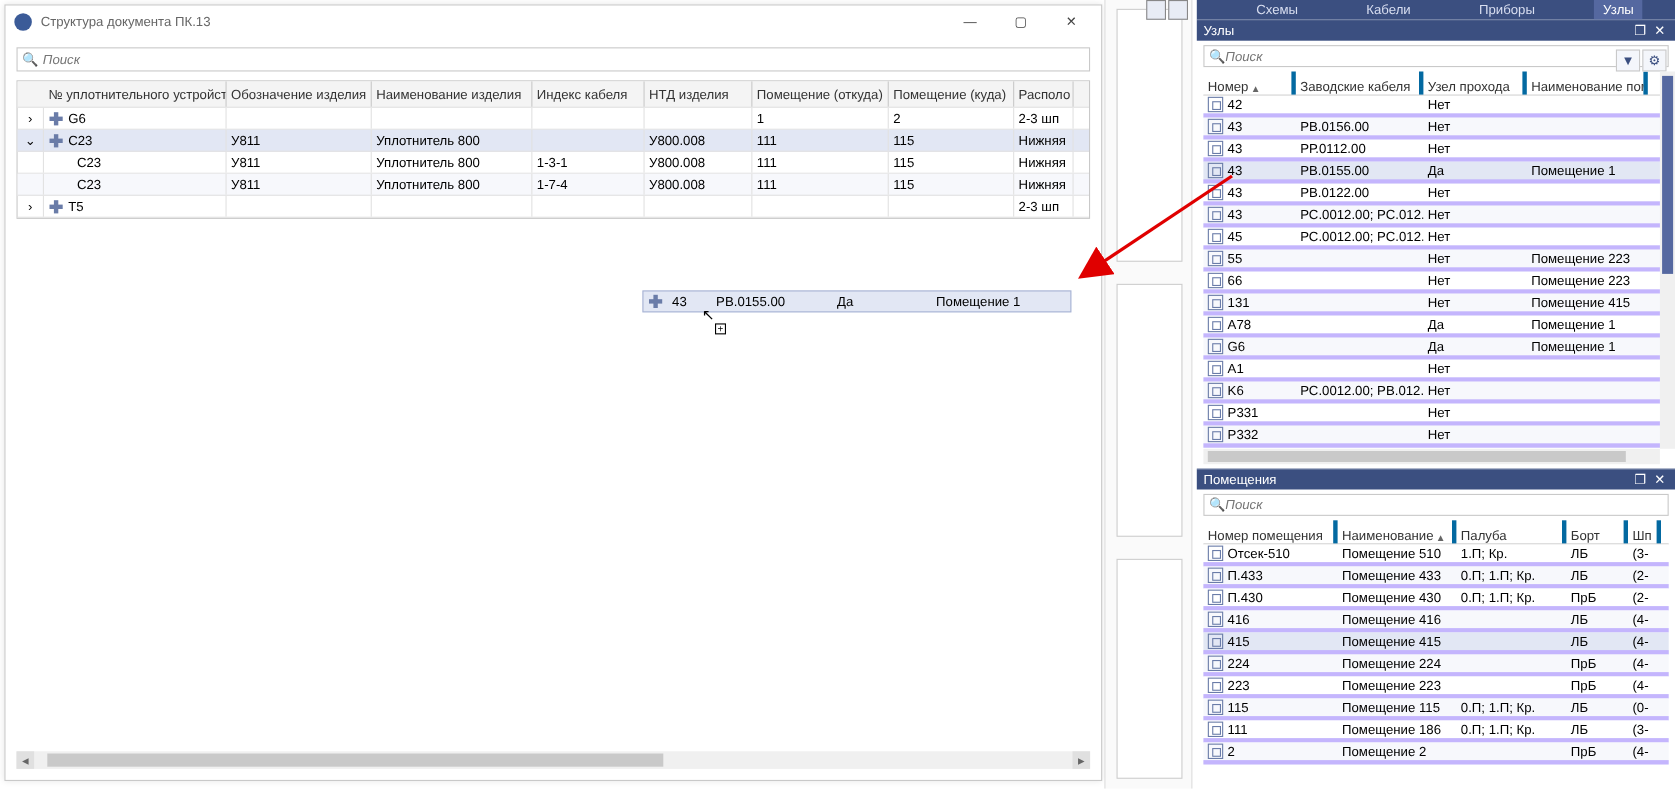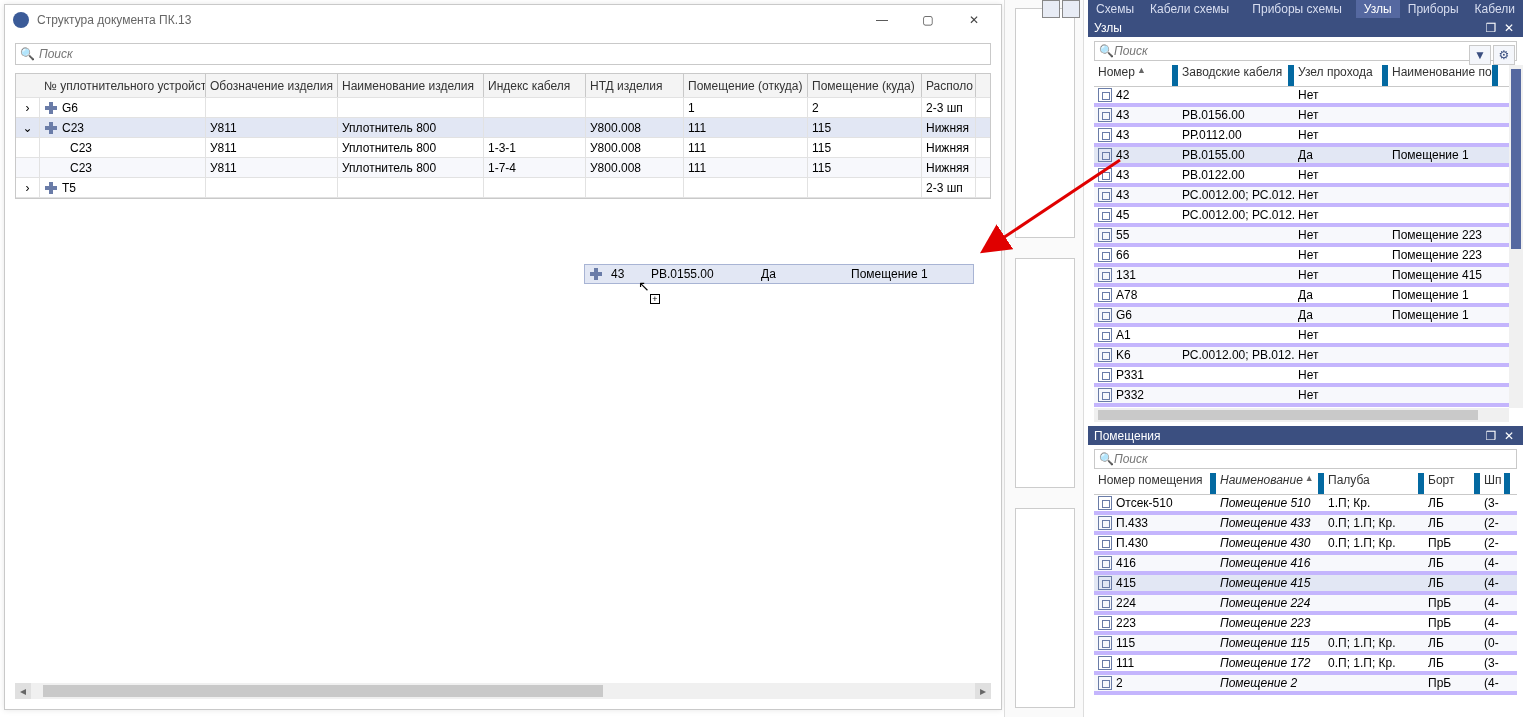--- a/index.html
+++ b/index.html
@@ -61,54 +61,54 @@
 .ruler .page.p1{top:8px;height:230px;}
 .ruler .page.p2{top:258px;height:230px;}
 .ruler .page.p3{top:508px;height:200px;}
 
 
 .topicons{position:absolute;left:1042px;top:0;width:44px;height:18px;display:flex;gap:2px;}
 .topicons .ic{width:18px;height:18px;border:1px solid #888;background:#e8ecf5;}
 
 
 .appnav { position:absolute; left:1088px; top:0; right:0; height:18px; background:#3b4f80; display:flex; color:#d8def0; }
-.appnav .nav { padding:2px 8px; }
+.appnav .nav { padding:2px 8px;margin-left:46px; }
 .appnav .nav.active { background:#5568a0; color:#fff; }
 
 
 .panel { position:absolute; left:1088px; right:0; background:#fff; border-top:1px solid #3b4f80; }
 .panel .phdr{height:18px;background:#3b4f80;color:#fff;display:flex;align-items:center;padding:0 6px;}
 .panel .phdr .spacer{flex:1;}
 .panel .phdr .pbtn{width:16px;height:16px;display:flex;align-items:center;justify-content:center;margin-left:2px;}
 .panel .psearch{margin:4px 6px;height:20px;border:1px solid #c9c9c9;display:flex;align-items:center;padding:0 4px;color:#888;}
 .panel .psearch input{border:none;outline:none;flex:1;font-style:italic;color:#888;}
 .filterbtns{position:absolute;right:8px;top:26px;display:flex;gap:2px;}
 .filterbtns .fb{width:22px;height:20px;border:1px solid #c9c9c9;background:#f4f6fb;display:flex;align-items:center;justify-content:center;color:#3b4f80;}
 
 .panel .pgrid{margin:4px 6px 0;}
 .panel .phead{display:flex;height:22px;border-bottom:1px solid #c9c9c9;color:#333;}
-.panel .phead .pc{display:flex;align-items:flex-start;padding:0 4px;border-right:6px solid #0369a1;overflow:hidden;white-space:nowrap;}
+.panel .phead .pc{display:flex;align-items:flex-end;padding:0 4px;border-right:4px solid #0369a1;overflow:hidden;white-space:nowrap;}
 .panel .prow{display:flex;height:20px;border-bottom:4px solid #c4b5fd;}
 .panel .prow:nth-child(odd){background:#fff;}
 .panel .prow:nth-child(even){background:#f7f8fc;}
 .panel .prow.sel{background:#e2e7f4;}
 .panel .prow .pc{display:flex;align-items:center;padding:0 4px;overflow:hidden;white-space:nowrap;}
 .panel .prow .picon{width:14px;height:14px;border:1px solid #6a7ca8;margin-right:4px;position:relative;}
 .panel .prow .picon::before{content:"";position:absolute;left:3px;top:3px;width:6px;height:6px;border:1px solid #6a7ca8;}
 
 
 .u-nomer{width:84px;flex:none;}
 .u-zav{width:116px;flex:none;}
 .u-proh{width:94px;flex:none;}
 .u-pom{width:110px;flex:none;}
 .panel .phead .sortarrow{font-size:9px;color:#666;margin-left:2px;}
 
 
 .r-nomer{width:122px;flex:none;}
-.r-naim{width:108px;flex:none;font-style:italic;}
+.r-naim{width:108px;flex:none;}
 .r-palub{width:100px;flex:none;}
 .r-bort{width:56px;flex:none;}
 .r-shp{width:30px;flex:none;}
 
 
 .ghost { position:absolute; left:584px; top:264px; width:390px; height:20px; background:#e2e7f4; border:1px solid #a8b4d4; display:flex; }
 .ghost .gc{display:flex;align-items:center;padding:0 4px;}
 .g-icon{width:22px;flex:none;}
 .g-no{width:40px;flex:none;}
 .g-zav{width:110px;flex:none;}
@@ -453,21 +453,21 @@
         </div>
         <div class="prow">
           <div class="pc r-nomer"><span class="picon"></span>115</div>
           <div class="pc r-naim">Помещение 115</div>
           <div class="pc r-palub">0.П; 1.П; Кр.</div>
           <div class="pc r-bort">ЛБ</div>
           <div class="pc r-shp">(0-</div>
         </div>
         <div class="prow">
           <div class="pc r-nomer"><span class="picon"></span>111</div>
-          <div class="pc r-naim">Помещение 172</div>
+          <div class="pc r-naim">Помещение 186</div>
           <div class="pc r-palub">0.П; 1.П; Кр.</div>
           <div class="pc r-bort">ЛБ</div>
           <div class="pc r-shp">(3-</div>
         </div>
         <div class="prow">
           <div class="pc r-nomer"><span class="picon"></span>2</div>
           <div class="pc r-naim">Помещение 2</div>
           <div class="pc r-palub"></div>
           <div class="pc r-bort">ПрБ</div>
           <div class="pc r-shp">(4-</div>

